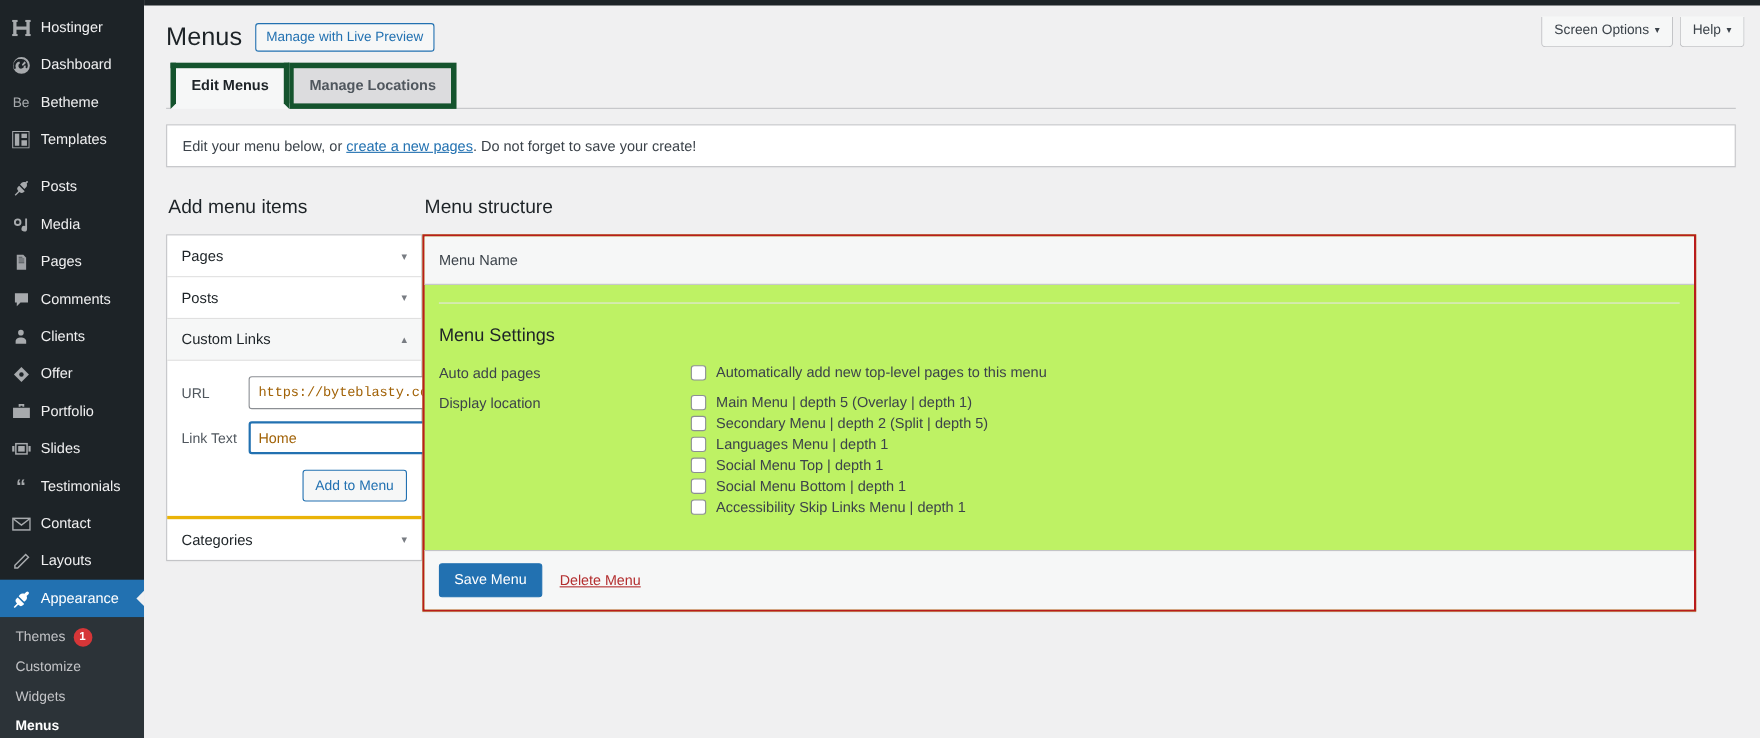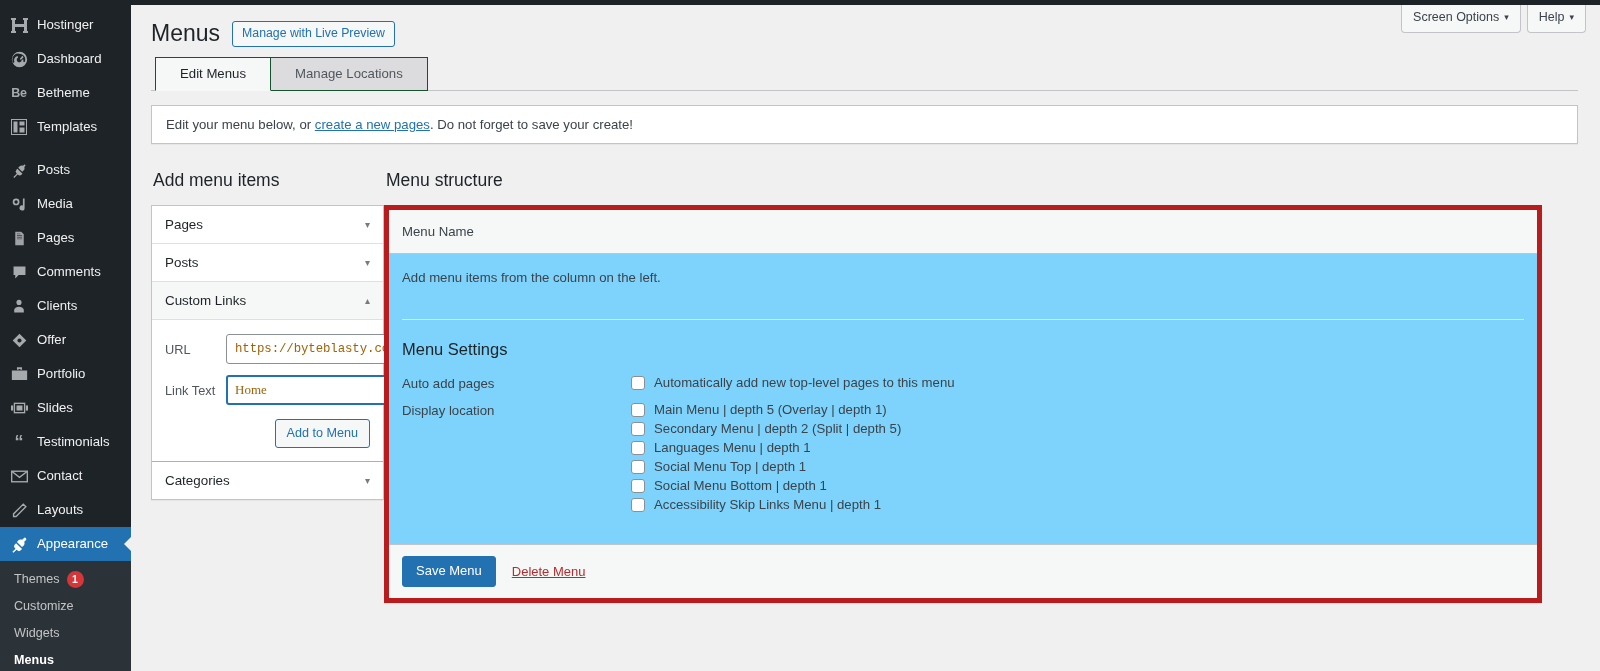--- a/index.html
+++ b/index.html
@@ -95,21 +95,21 @@
     position: relative;
     overflow: hidden;
   }
   .topbar-strip {
     height: 5px;
     background: #1d2327;
     width: 100%;
   }
   .screen-meta {
     position: absolute;
-    top: 5px; right: 14px;
+    top: 15px; right: 14px;
     display: flex;
     gap: 6px;
     z-index: 5;
     margin-left: 35px;
   }
   .meta-btn {
     background: #f6f7f7;
     border: 1px solid #c3c4c7;
     border-top: none;
     border-radius: 0 0 4px 4px;
@@ -172,26 +172,26 @@
     right: 11px; top: 50%;
     transform: translateY(-50%);
     width: 16px; height: 16px;
     color: #787c82;
     cursor: pointer;
     display: flex; align-items: center; justify-content: center;
   }
 
   .tabs { display: flex; align-items: flex-end; margin: 0 0 -1px 4px; position: relative; z-index: 2; }
   .tab {
-    border: 1px solid #14532d;
+    border: 5px solid #14532d;
     background: #dcdcde;
     color: #50575e;
-    padding: 8px 24px 8px;
+    padding: 8px 14px 8px;
     font-size: 13.2px;
-    font-weight: normal;
+    font-weight: bold;
     cursor: pointer;
     line-height: 16px;
     margin-right: -1px;
   }
   .tab.active {
     background: #f6f7f7;
     color: #1d2327;
     border-bottom-color: #f6f7f7;
     position: relative;
     z-index: 3;
@@ -231,21 +231,21 @@
     align-items: center;
     justify-content: space-between;
     padding: 11px 13px;
     font-size: 13.4px;
     color: #1d2327;
     border-bottom: 1px solid #e0e0e0;
     cursor: pointer;
   }
   .acc-header.open { background: #f6f7f7; }
   .acc-header .arrow { color: #787c82; font-size: 10px; }
-  .acc-body { padding: 14px 13px 13px; border-bottom: 1px solid #eab308; }
+  .acc-body { padding: 14px 13px 13px; border-bottom: 3px solid #eab308; }
   .field-row {
     display: flex;
     align-items: center;
     margin-bottom: 11px;
   }
   .field-row label {
     width: 61px;
     flex: 0 0 61px;
     font-size: 12.8px;
     color: #50575e;
@@ -263,37 +263,36 @@
     outline: none;
   }
   .text-input.mono {
     font-family: "Liberation Mono", monospace;
     font-size: 12.4px;
     letter-spacing: -0.1px;
   }
   .text-input.focused {
     border: 2px solid #2271b1;
     padding: 4px 7px;
-    font-family: Liberation Serif, serif;
   }
   .btn-row { display: flex; justify-content: flex-end; margin-top: 14px; }
   .btn-secondary {
     border: 1px solid #2271b1;
     background: #f6f7f7;
     color: #2271b1;
     border-radius: 3px;
     padding: 5px 11px 6px;
     font-size: 12.6px;
     line-height: 16px;
     cursor: pointer;
   }
 
   .panel {
-    background: #7dd3fc;
-    border: 5px solid #b91c1c;
+    background: #bef264;
+    border: 2px solid #b91c1c;
     box-shadow: 0 1px 1px rgba(0,0,0,.04);
   }
   .panel-menuname {
     background: #f6f7f7;
     border-bottom: 1px solid #c3c4c7;
     padding: 14px 13px;
     display: flex;
     align-items: center;
     gap: 10px;
   }
@@ -391,21 +390,21 @@
       <div class="nav-item">
         <span class="ico">
           <svg width="17" height="17" viewBox="0 0 20 20">
               <path fill="currentColor" d="M10 1a9 9 0 100 18 9 9 0 000-18zm0 2.2a6.8 6.8 0 016.8 6.8c0 1.2-.3 2.3-.9 3.3l-1.6-1a4.9 4.9 0 00.3-2.3l-1.9.3a3 3 0 11-4.3-2.6L7.8 5.9A4.9 4.9 0 004.1 13l-1.6 1a6.8 6.8 0 01-.9-3.3A6.8 6.8 0 0110 3.2zm3.4 2.3l-2.9 3.6.9 1.5 3.4-3.2z"></path>
             </svg>
         </span>
         <span>Dashboard</span>
       </div>
 
       <div class="nav-item">
-        <span class="ico" style="font-weight:bold;font-size:12.5px;letter-spacing:-.3px;">Be</span>
+        <span class="ico" style="font-weight:normal;font-size:12.5px;letter-spacing:-.3px;">Be</span>
         <span>Betheme</span>
       </div>
 
       <div class="nav-item">
         <span class="ico">
           <svg width="16" height="16" viewBox="0 0 16 16">
               <rect x="0.5" y="0.5" width="15" height="15" fill="none" stroke="currentColor"></rect>
               <rect x="2.5" y="2.5" width="4" height="11" fill="currentColor"></rect>
               <rect x="8.5" y="2.5" width="5" height="4" fill="currentColor"></rect>
               <rect x="8.5" y="8.5" width="5" height="5" fill="currentColor"></rect>
@@ -623,21 +622,20 @@
 
         <section class="col-right">
           <h2 class="col-heading">Menu structure</h2>
 
           <div class="panel">
             <div class="panel-menuname">
               <span class="lbl">Menu Name</span>
             </div>
 
             <div class="panel-body">
-              <p class="empty-hint">Add menu items from the column on the left.</p>
               <div class="divider"></div>
 
               <h3 class="settings-title">Menu Settings</h3>
 
               <div class="setting-row">
                 <div class="setting-label">Auto add pages</div>
                 <div class="setting-options">
                   <div class="check-line">
                     <span class="cb"></span>
                     <span>Automatically add new top-level pages to this menu</span>

